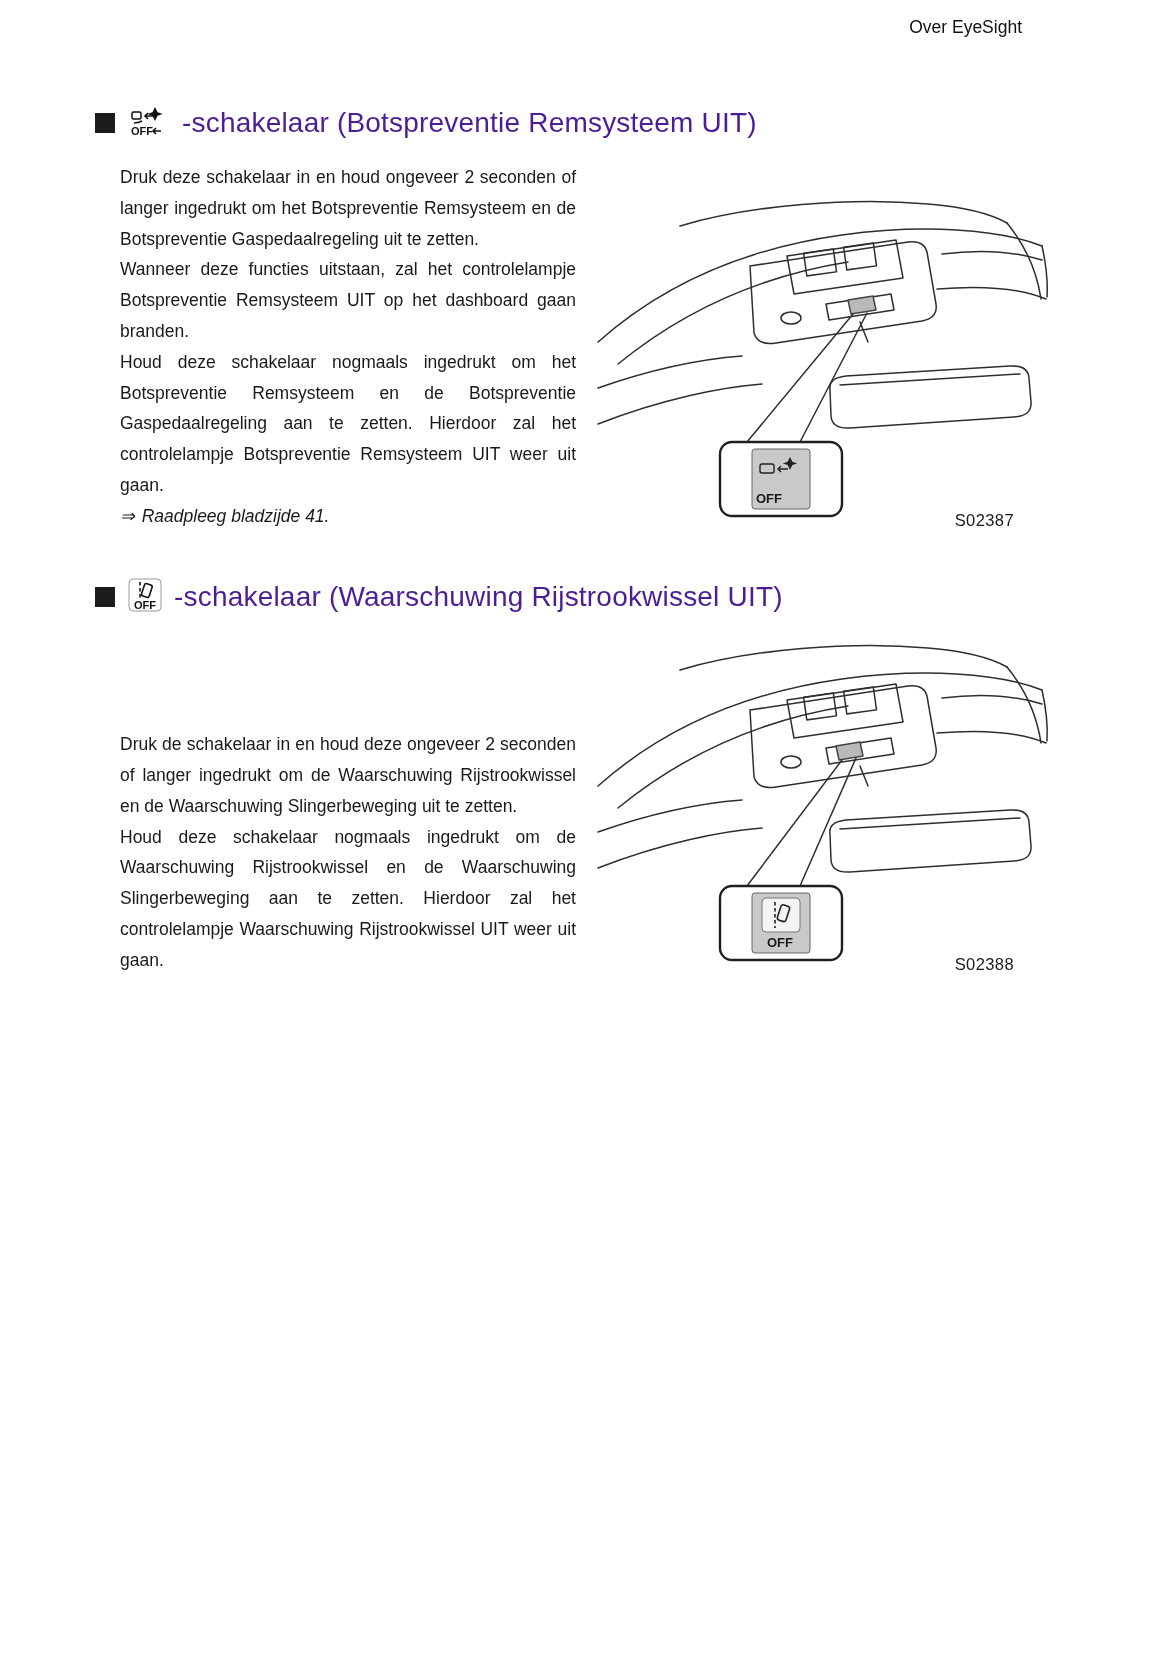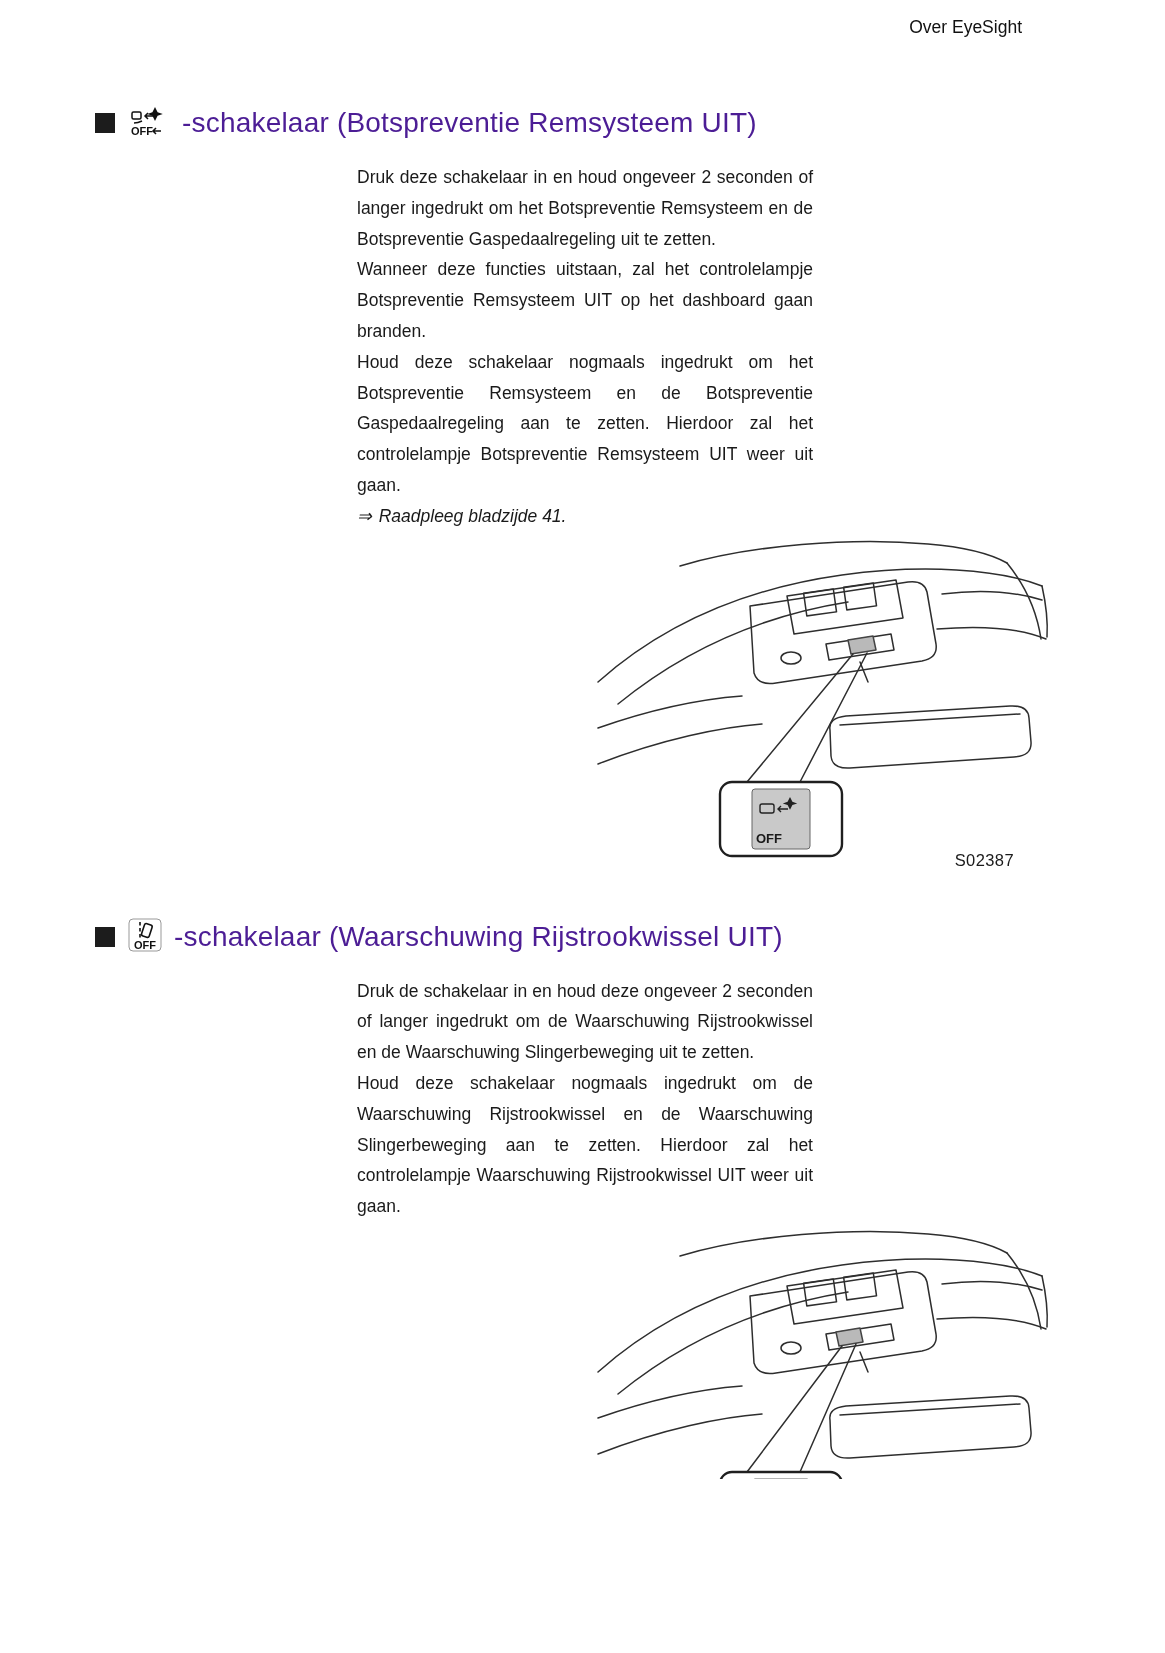--- a/index.html
+++ b/index.html
@@ -43,23 +43,22 @@
   .section-title {
     font-size: 28px;
     font-weight: 400;
     margin: 0 0 0 3px;
     color: #4c1d95;
     white-space: nowrap;
     letter-spacing: 0.2px;
   }
   .section-body {
     display: flex;
-    align-items: center;
+    align-items: flex-end;
     margin-top: 20px;
-    flex-direction: column;
   }
   .text-col {
     margin-left: 25px;
     width: 456px;
     flex: 0 0 auto;
     font-size: 17.5px;
     line-height: 1.76;
     text-align: justify;
   }
   .text-col p { margin: 0; }

